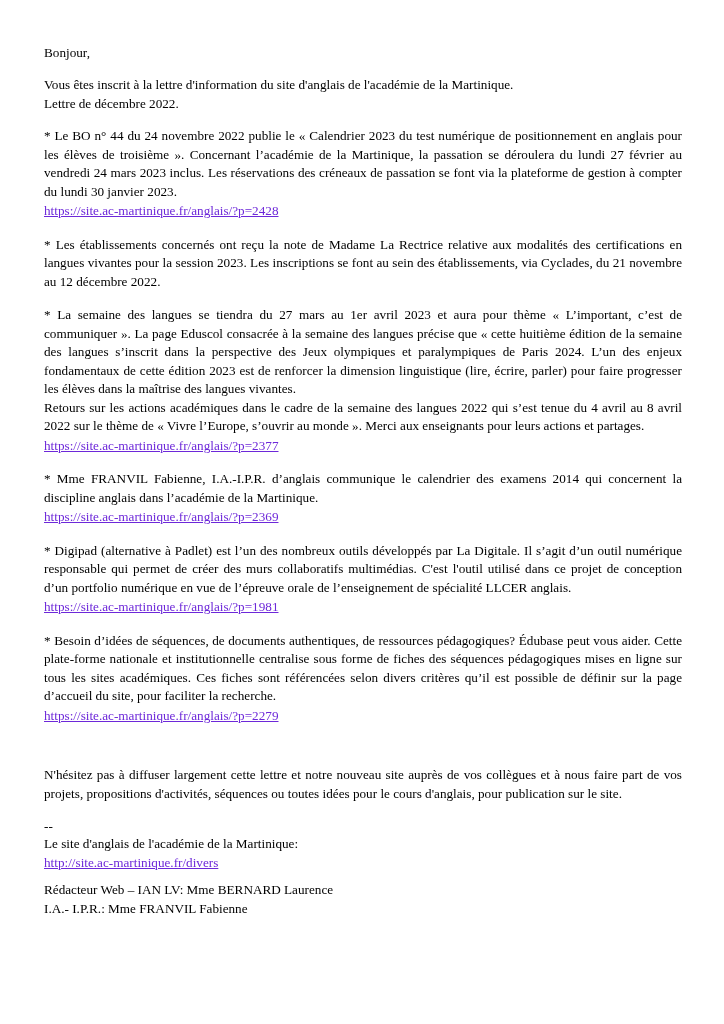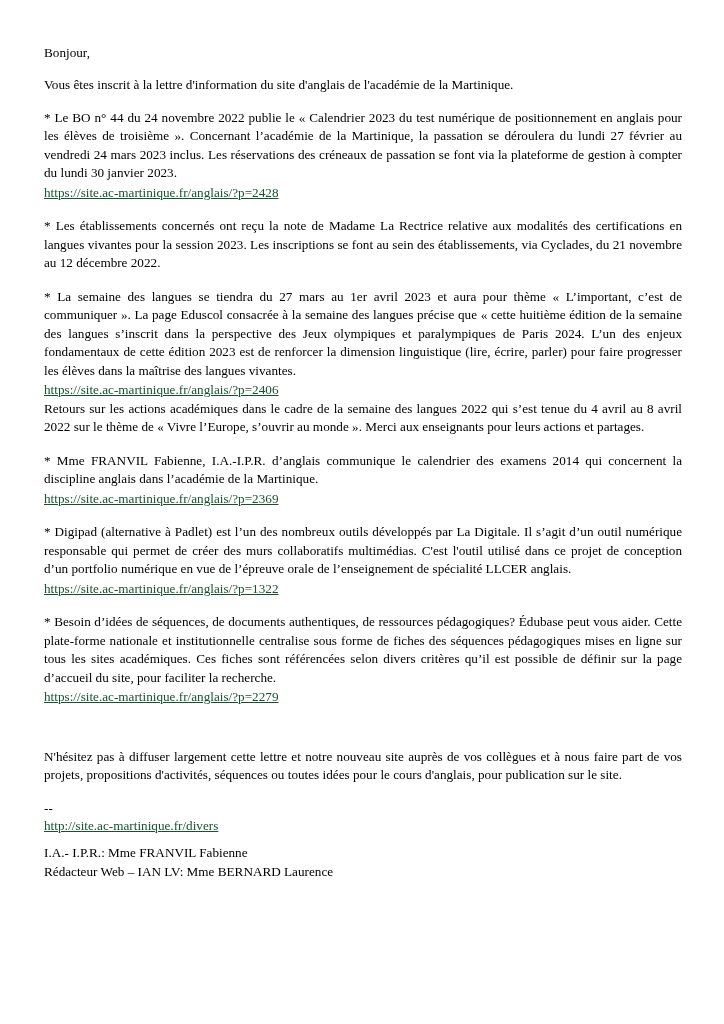--- a/index.html
+++ b/index.html
@@ -24,21 +24,21 @@
   .para {
     font-size: 13.2px;
     line-height: 1.40;
     text-align: justify;
     margin: 0 0 0 0;
   }
   .block {
     margin-bottom: 15px;
   }
   .link {
-    color: #14532d;
+    color: #6d28d9;
     font-size: 13.2px;
     line-height: 1.40;
     display: inline-block;
     word-break: break-all;
   }
   .spacer-sm { height: 9px; }
   .spacer-md { height: 14px; }
   .spacer-lg { height: 26px; }
   .signature {
     font-size: 13.2px;
@@ -48,60 +48,62 @@
 </head>
 <body>
 
 <div class="page">
 
   <p class="para">Bonjour,</p>
 
   <div class="spacer-md"></div>
 
   <p class="para">Vous êtes inscrit à la lettre d'information du site d'anglais de l'académie de la Martinique.</p>
+  <p class="para">Lettre de décembre 2022.</p>
 
   <div class="spacer-md"></div>
 
   <div class="block">
     <p class="para">* Le BO n° 44 du 24 novembre 2022 publie le « Calendrier 2023 du test numérique de positionnement en anglais pour les élèves de troisième ». Concernant l’académie de la Martinique, la passation se déroulera du lundi 27 février au vendredi 24 mars 2023 inclus. Les réservations des créneaux de passation se font via la plateforme de gestion à compter du lundi 30 janvier 2023.</p>
     <a class="link" href="#">https://site.ac-martinique.fr/anglais/?p=2428</a>
   </div>
 
   <div class="block">
     <p class="para">* Les établissements concernés ont reçu la note de Madame La Rectrice relative aux modalités des certifications en langues vivantes pour la session 2023. Les inscriptions se font au sein des établissements, via Cyclades, du 21 novembre au 12 décembre 2022.</p>
   </div>
 
   <div class="block">
     <p class="para">* La semaine des langues se tiendra du 27 mars au 1er avril 2023 et aura pour thème  « L’important, c’est de communiquer ». La page Eduscol consacrée à la semaine des langues précise que « cette huitième édition de la semaine des langues s’inscrit dans la perspective des Jeux olympiques et paralympiques de Paris 2024. L’un des enjeux fondamentaux de cette édition 2023 est de renforcer la dimension linguistique (lire, écrire, parler) pour faire progresser les élèves dans la maîtrise des langues vivantes.</p>
-    <a class="link" href="#">https://site.ac-martinique.fr/anglais/?p=2406</a>
     <p class="para">Retours sur les actions académiques dans le cadre de la semaine des langues 2022 qui s’est tenue du  4 avril au 8 avril 2022 sur le thème de  « Vivre l’Europe, s’ouvrir au monde ». Merci aux enseignants pour leurs actions et partages.</p>
+    <a class="link" href="#">https://site.ac-martinique.fr/anglais/?p=2377</a>
   </div>
 
   <div class="block">
     <p class="para">* Mme FRANVIL Fabienne, I.A.-I.P.R. d’anglais communique le calendrier des examens 2014 qui concernent la discipline anglais dans l’académie de la Martinique.</p>
     <a class="link" href="#">https://site.ac-martinique.fr/anglais/?p=2369</a>
   </div>
 
   <div class="block">
     <p class="para">* Digipad (alternative à Padlet) est l’un des nombreux outils développés par La Digitale. Il s’agit d’un outil numérique responsable qui permet de créer des murs collaboratifs multimédias. C'est l'outil utilisé dans ce projet de conception d’un portfolio numérique en vue de l’épreuve orale de l’enseignement de spécialité LLCER anglais.</p>
-    <a class="link" href="#">https://site.ac-martinique.fr/anglais/?p=1322</a>
+    <a class="link" href="#">https://site.ac-martinique.fr/anglais/?p=1981</a>
   </div>
 
   <div class="block">
     <p class="para">* Besoin d’idées de séquences, de documents authentiques, de ressources pédagogiques? Édubase peut vous aider. Cette plate-forme nationale et institutionnelle centralise sous forme de fiches des séquences pédagogiques mises en ligne sur tous les sites académiques. Ces fiches sont référencées selon divers critères qu’il est possible de définir sur la page d’accueil du site, pour faciliter la recherche.</p>
     <a class="link" href="#">https://site.ac-martinique.fr/anglais/?p=2279</a>
   </div>
 
   <div class="spacer-lg"></div>
 
   <p class="para">N'hésitez pas à diffuser largement cette lettre et notre nouveau site auprès de vos collègues et à nous faire part de vos projets, propositions d'activités, séquences ou toutes idées pour le cours d'anglais, pour publication sur le site.</p>
 
   <div class="spacer-md"></div>
 
   <div class="signature">
     <p class="para">--</p>
+    <p class="para">Le site d'anglais de l'académie de la Martinique:</p>
     <a class="link" href="#">http://site.ac-martinique.fr/divers</a>
     <div class="spacer-sm"></div>
+    <p class="para">Rédacteur Web – IAN LV: Mme BERNARD Laurence</p>
     <p class="para">I.A.- I.P.R.: Mme FRANVIL Fabienne</p>
-    <p class="para">Rédacteur Web – IAN LV: Mme BERNARD Laurence</p>
   </div>
 
 </div>
 
 </body></html>

